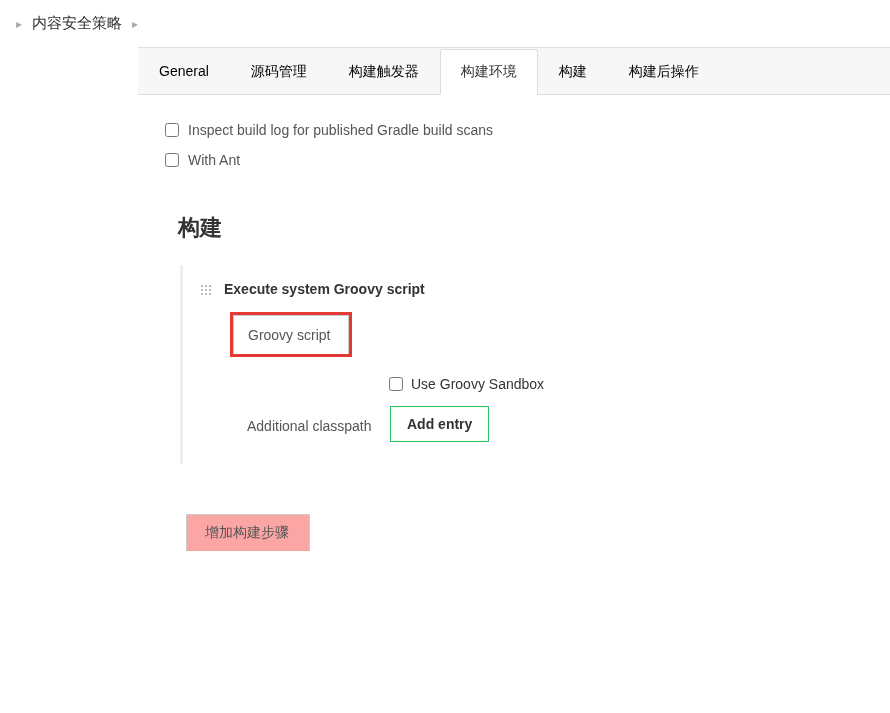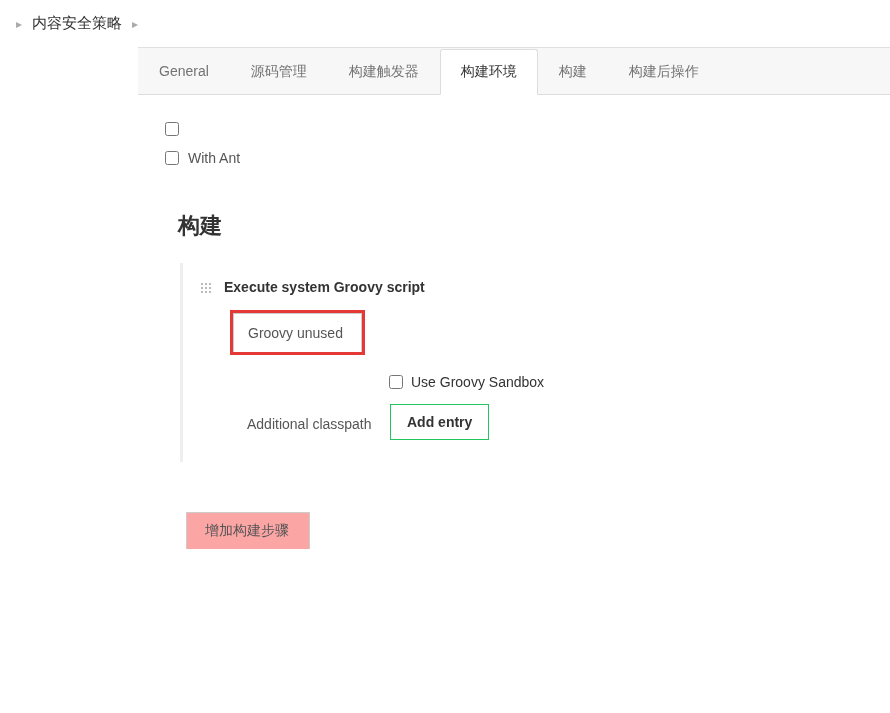--- a/index.html
+++ b/index.html
@@ -34,21 +34,21 @@
       background: #f7f7f7;
       border-top: 1px solid #e0e0e0;
     }
     .tabs {
       display: flex;
       border-bottom: 1px solid #ddd;
       background: #f7f7f7;
     }
     .tab {
       padding: 13px 20px;
-      color: #737373;
+      color: #000000;
       font-size: 14px;
       cursor: pointer;
       border: 1px solid transparent;
       border-bottom: none;
       position: relative;
       top: 1px;
     }
     .tab.active {
       background: #fff;
       color: #333;
@@ -207,41 +207,42 @@
     <div class="tab">构建触发器</div>
     <div class="tab active">构建环境</div>
     <div class="tab">构建</div>
     <div class="tab">构建后操作</div>
   </div>
 
   <div class="tab-content">
 
     <div class="checkbox-row">
       <input type="checkbox" style="">
+      <span>Inspect build log for published Gradle build scans</span>
     </div>
     <div class="checkbox-row">
       <input type="checkbox" style="">
       <span>With Ant</span>
     </div>
 
     <h2 class="section-title">构建</h2>
 
     <div class="build-step">
 
       <div class="step-header">
         <span class="drag-handle"></span>
         <span>Execute system Groovy script</span>
       </div>
 
       <div class="form-area">
 
         <div class="groovy-command-row">
           <div class="red-wrap-1">
             <div class="highlight-box" style="left:-3px; top:-3px; right:-3px; bottom:-3px;"></div>
-            <span class="groovy-command-tab">Groovy unused</span>
+            <span class="groovy-command-tab">Groovy script</span>
           </div>
         </div>
 
 
         <div class="sandbox-row">
           <input type="checkbox" style="">
           <span>Use Groovy Sandbox</span>
         </div>
 
         <div class="form-row" style="padding-bottom:18px;">

